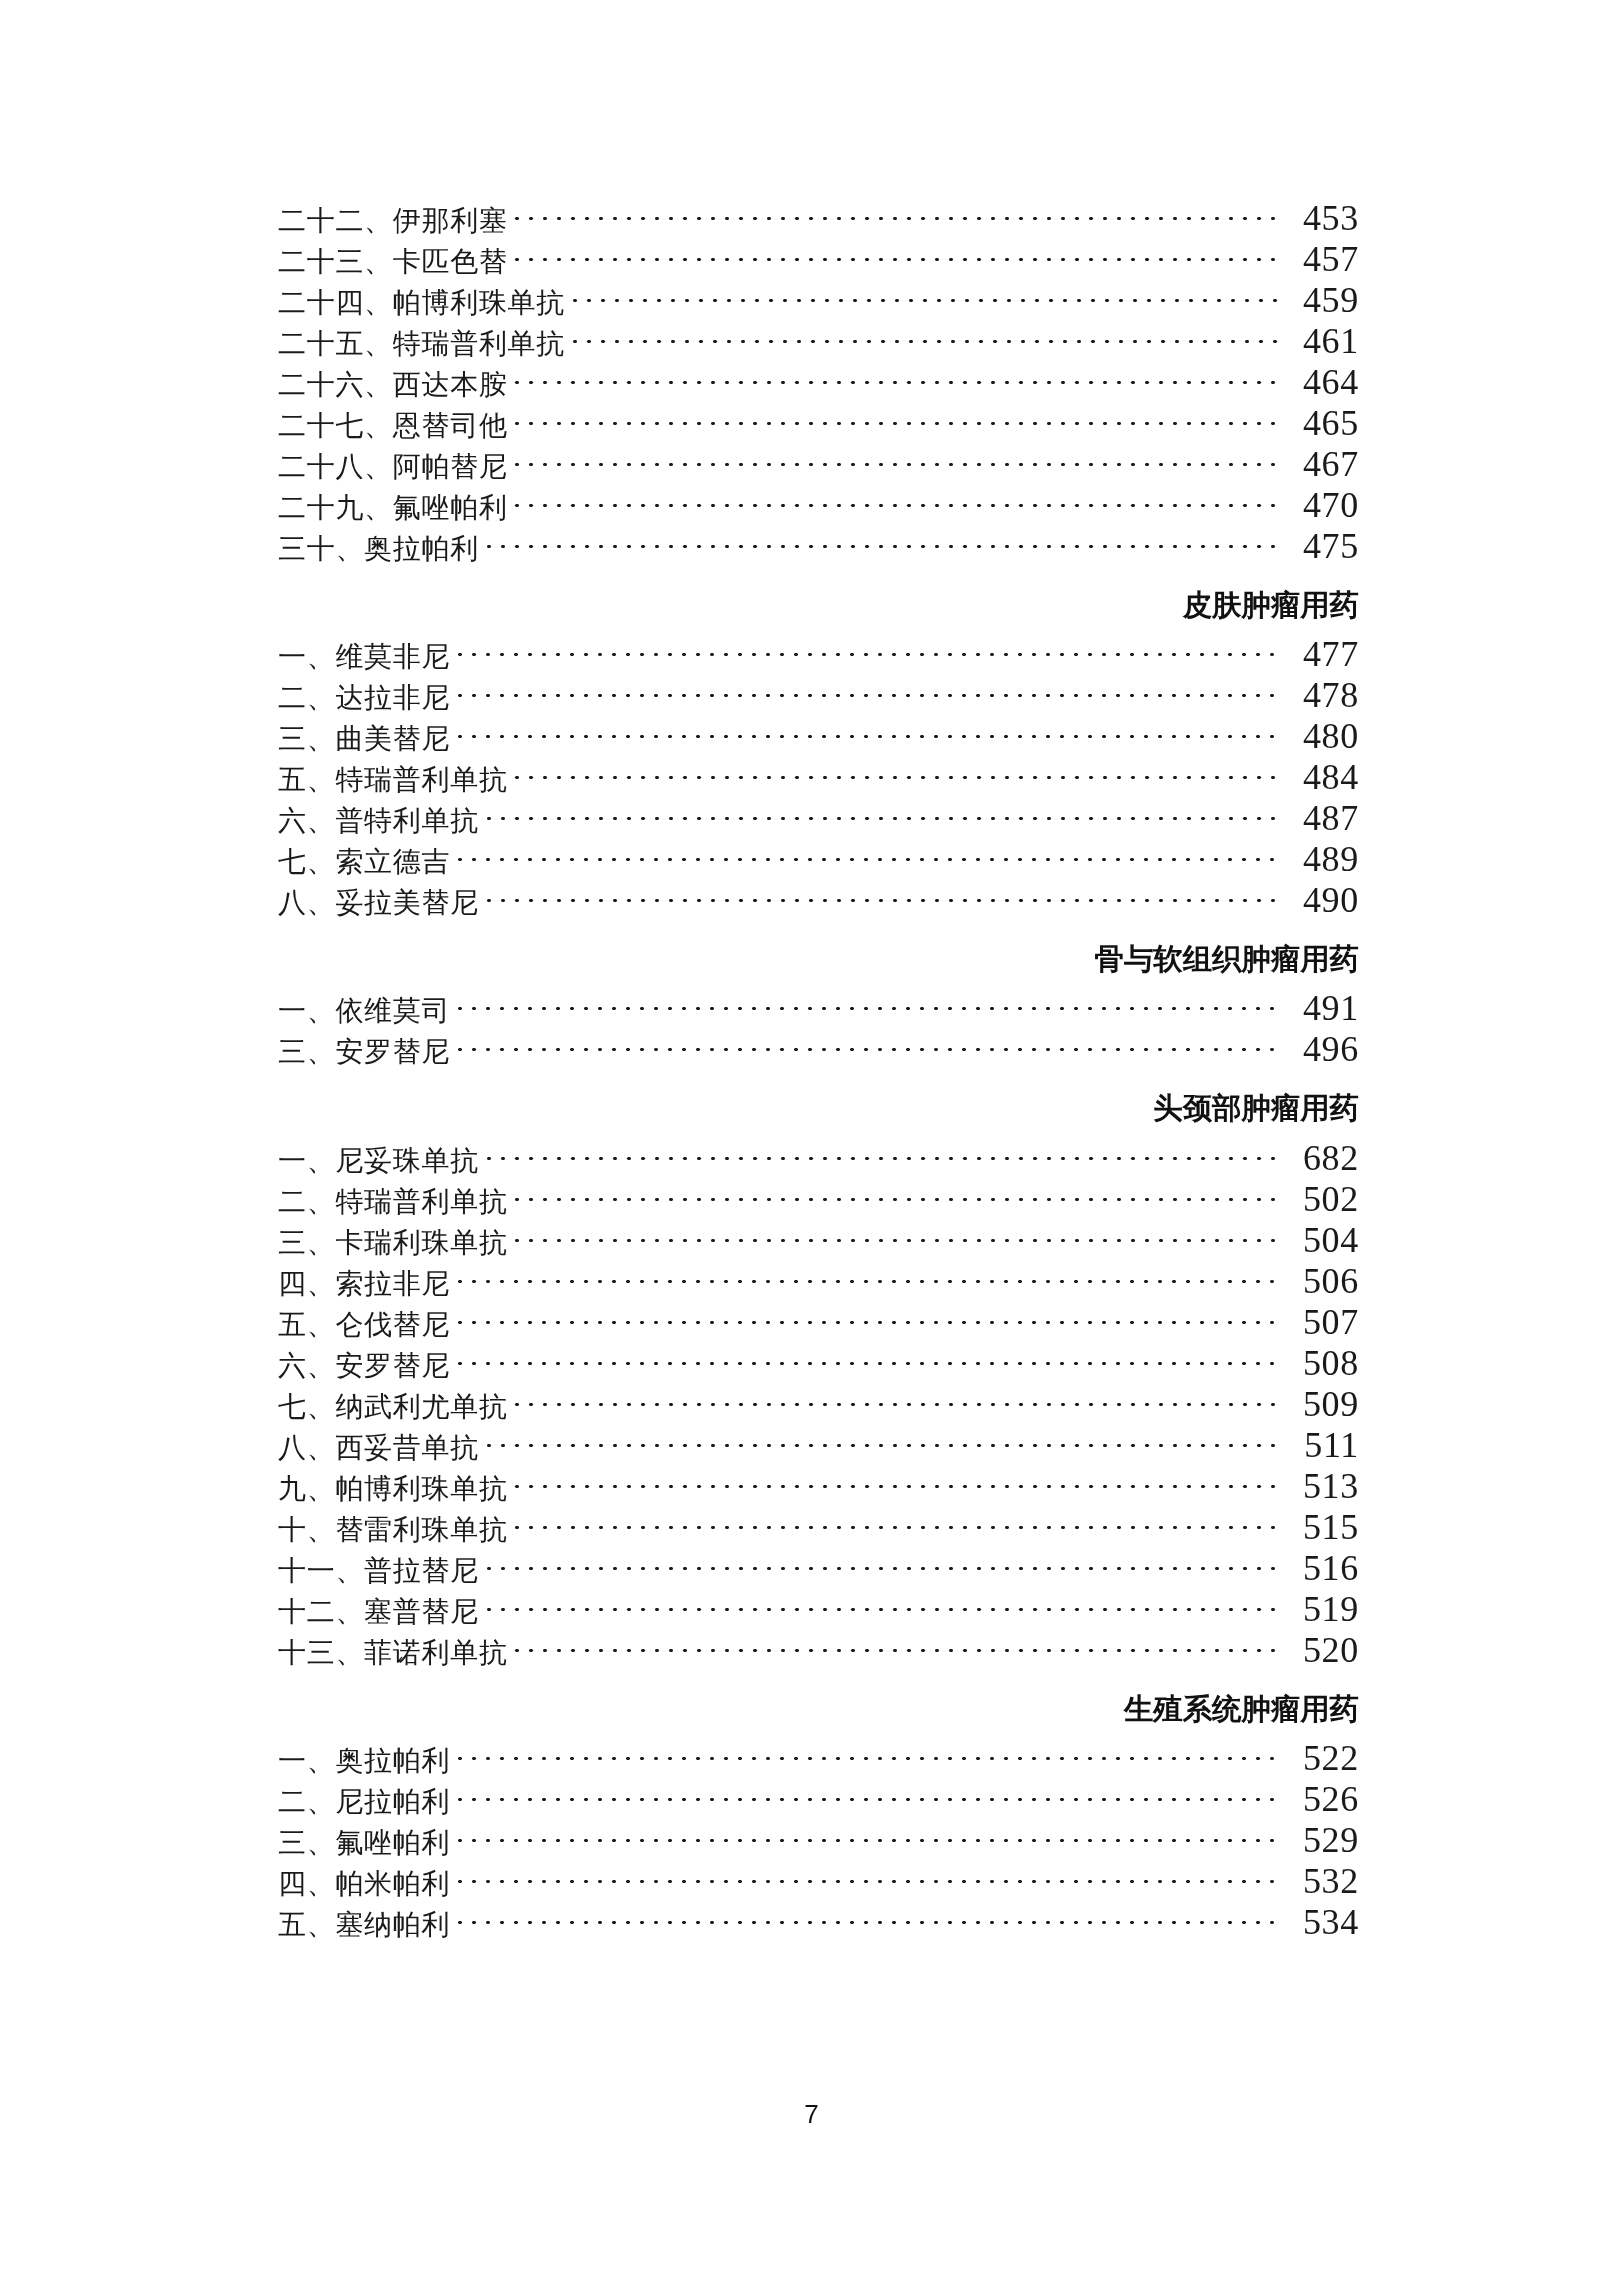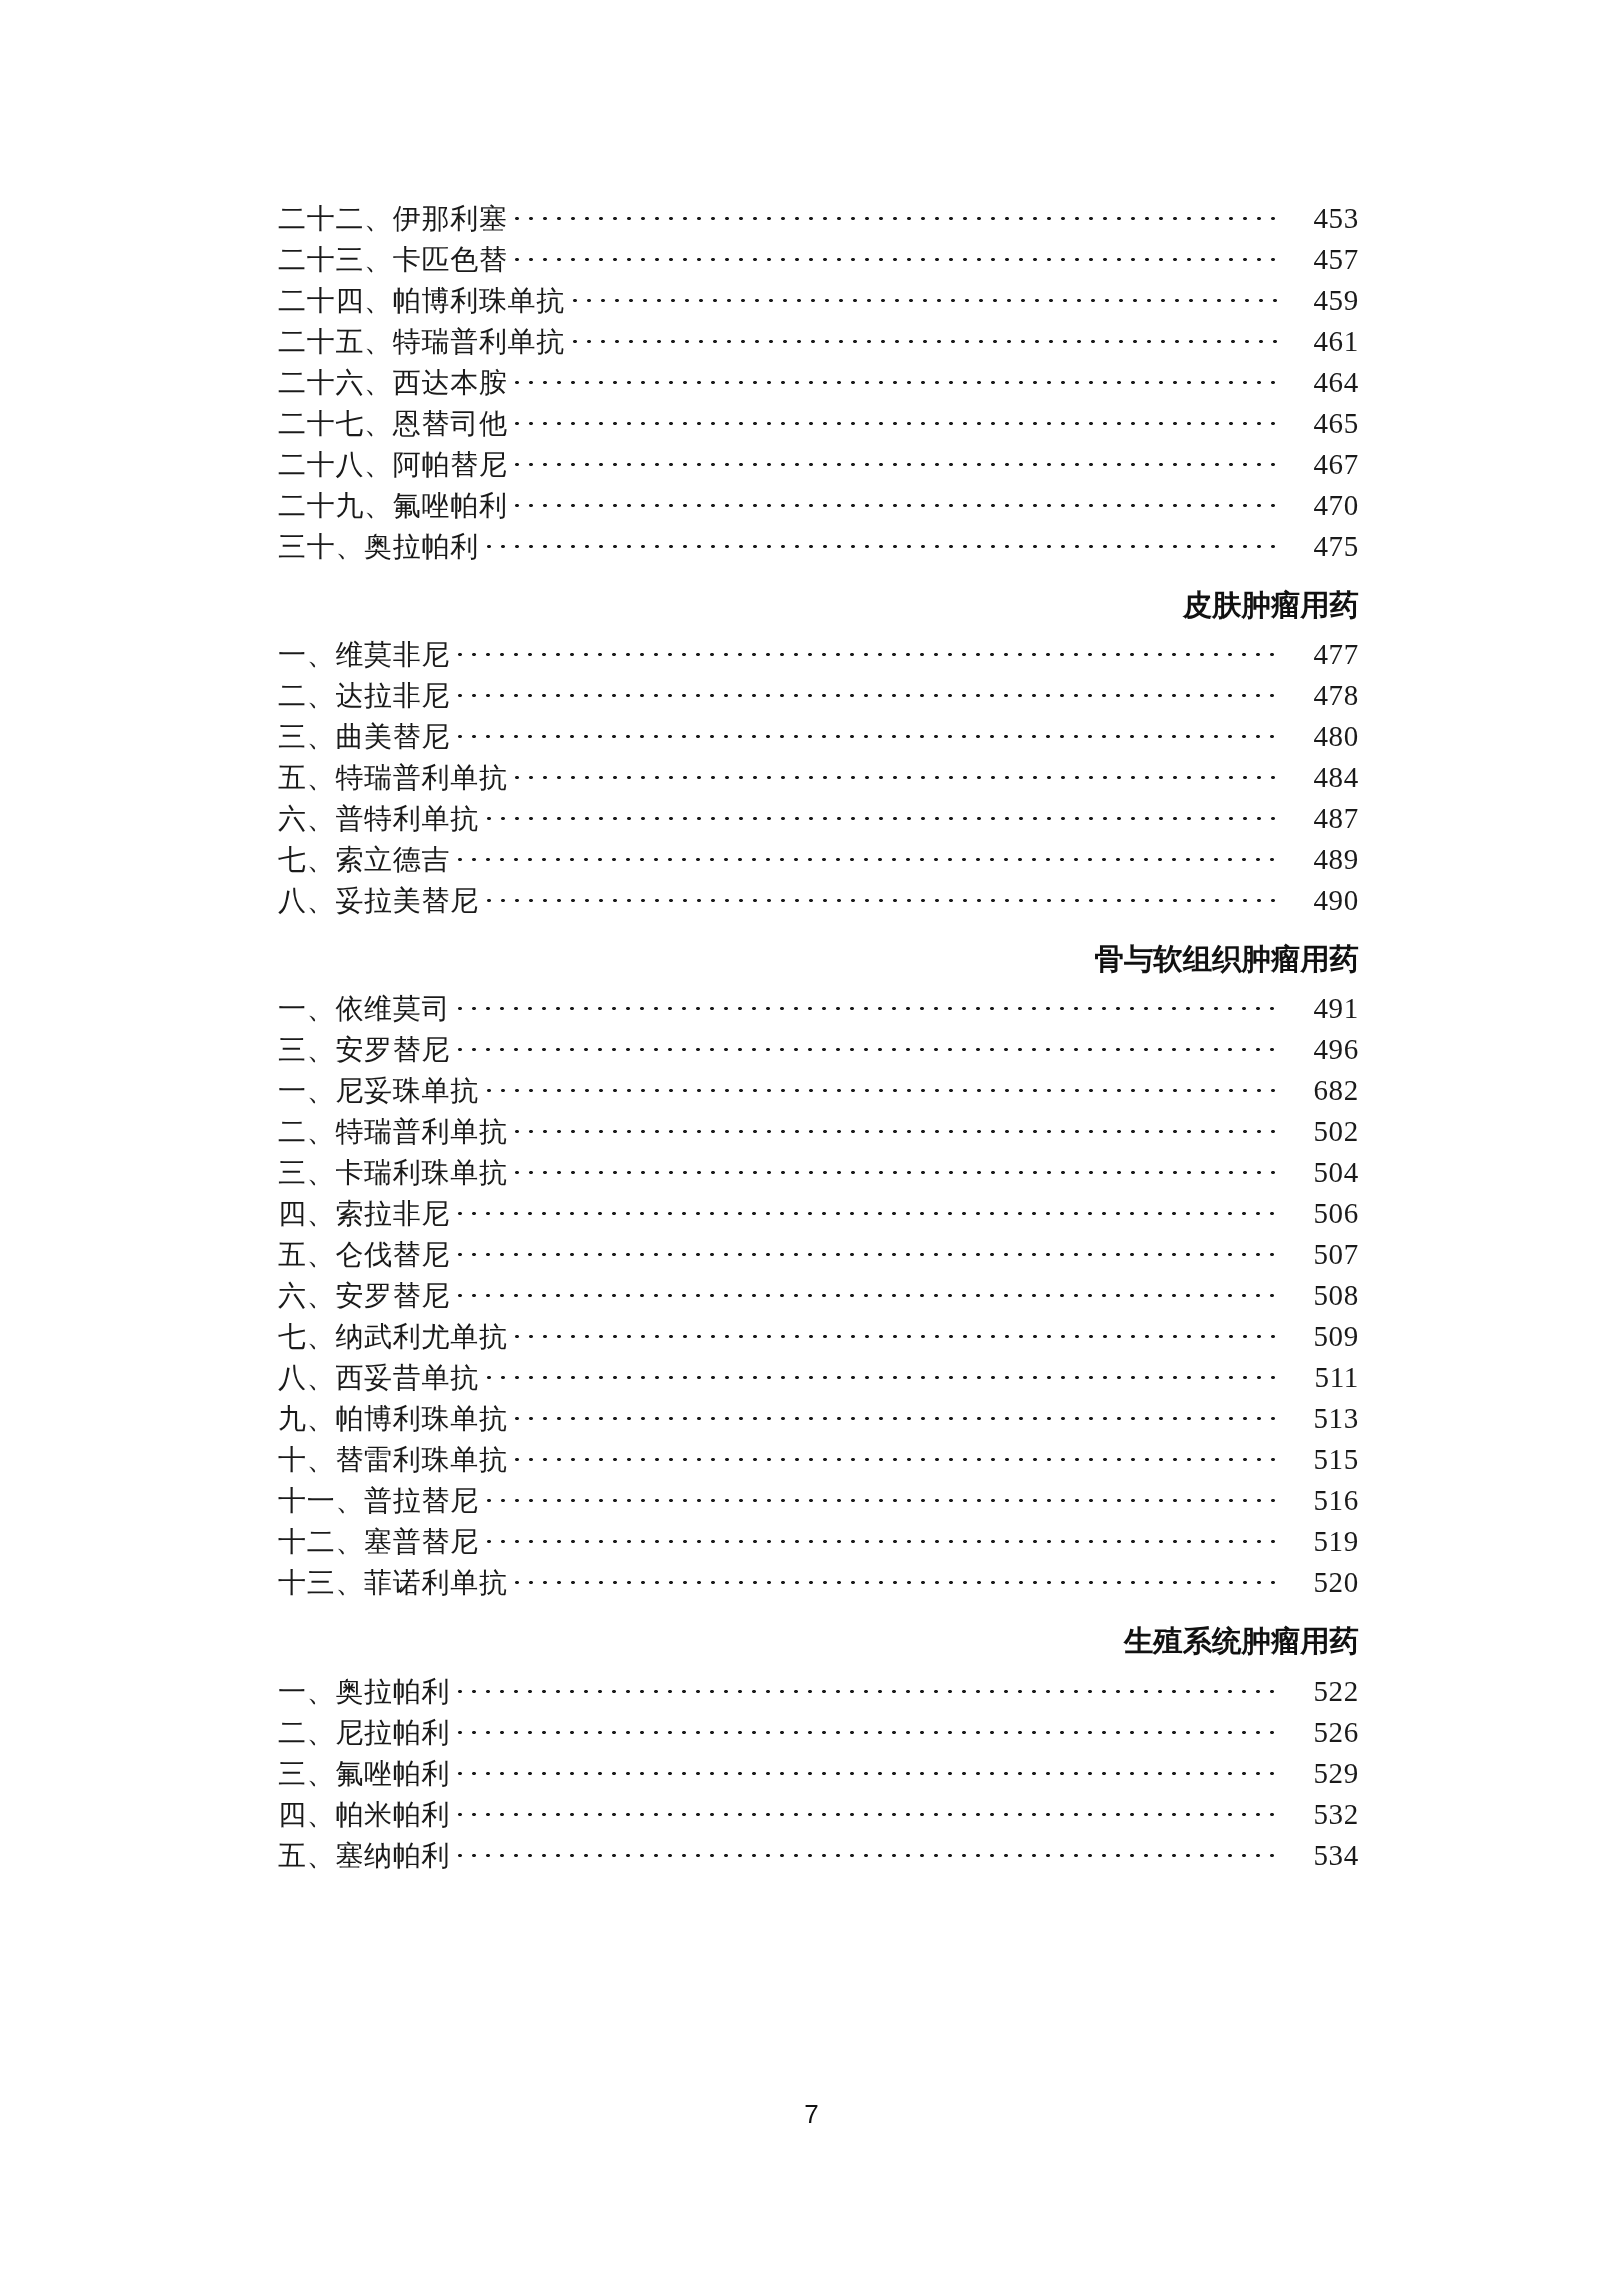--- a/index.html
+++ b/index.html
@@ -37,21 +37,21 @@
     margin:0 6.5px 0 2.6px;
     background-image:radial-gradient(circle,#1b1b1b 1.6px,rgba(0,0,0,0) 2px);
     background-size:14px 13px;
     background-repeat:repeat-x;
     background-position:left center;
   }
   .page-num{
     font-family:"Liberation Serif","DejaVu Serif",serif;
     min-width:71px;
     text-align:right;
-    font-size:29px;
+    font-size:36px;
     letter-spacing:0.7px;
     white-space:nowrap;
   }
   .section-heading{
     font-family:"Liberation Sans","DejaVu Sans",sans-serif;
     font-weight:bold;
     font-size:29.4px;
     line-height:41px;
     color:#111111;
     margin:17px 0 9.2px 14.4px;
@@ -160,20 +160,21 @@
     <div class="entry-row">
       <span class="entry-title">一、依维莫司</span>
       <span class="leader"></span>
       <span class="page-num">491</span>
     </div>
     <div class="entry-row">
       <span class="entry-title">三、安罗替尼</span>
       <span class="leader"></span>
       <span class="page-num">496</span>
     </div>
+    <div class="section-heading">头颈部肿瘤用药</div>
     <div class="entry-row">
       <span class="entry-title">一、尼妥珠单抗</span>
       <span class="leader"></span>
       <span class="page-num">682</span>
     </div>
     <div class="entry-row">
       <span class="entry-title">二、特瑞普利单抗</span>
       <span class="leader"></span>
       <span class="page-num">502</span>
     </div>

